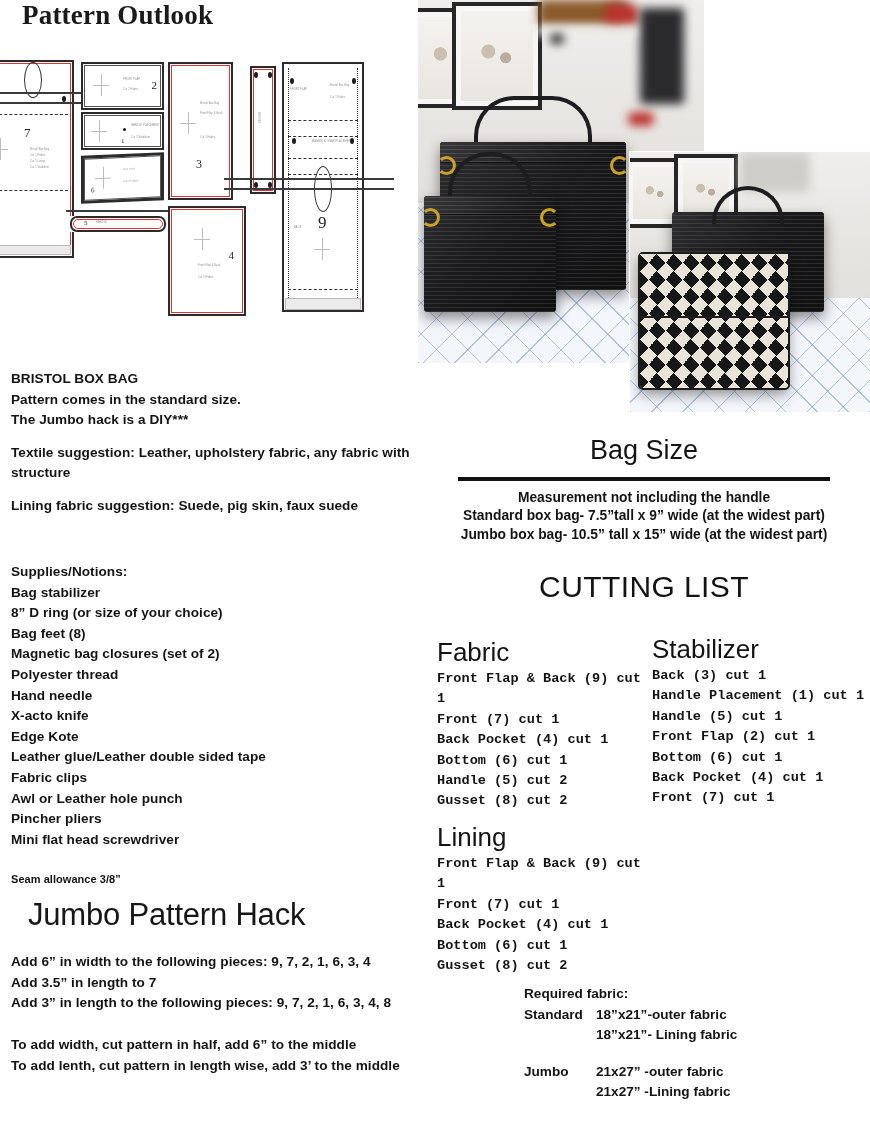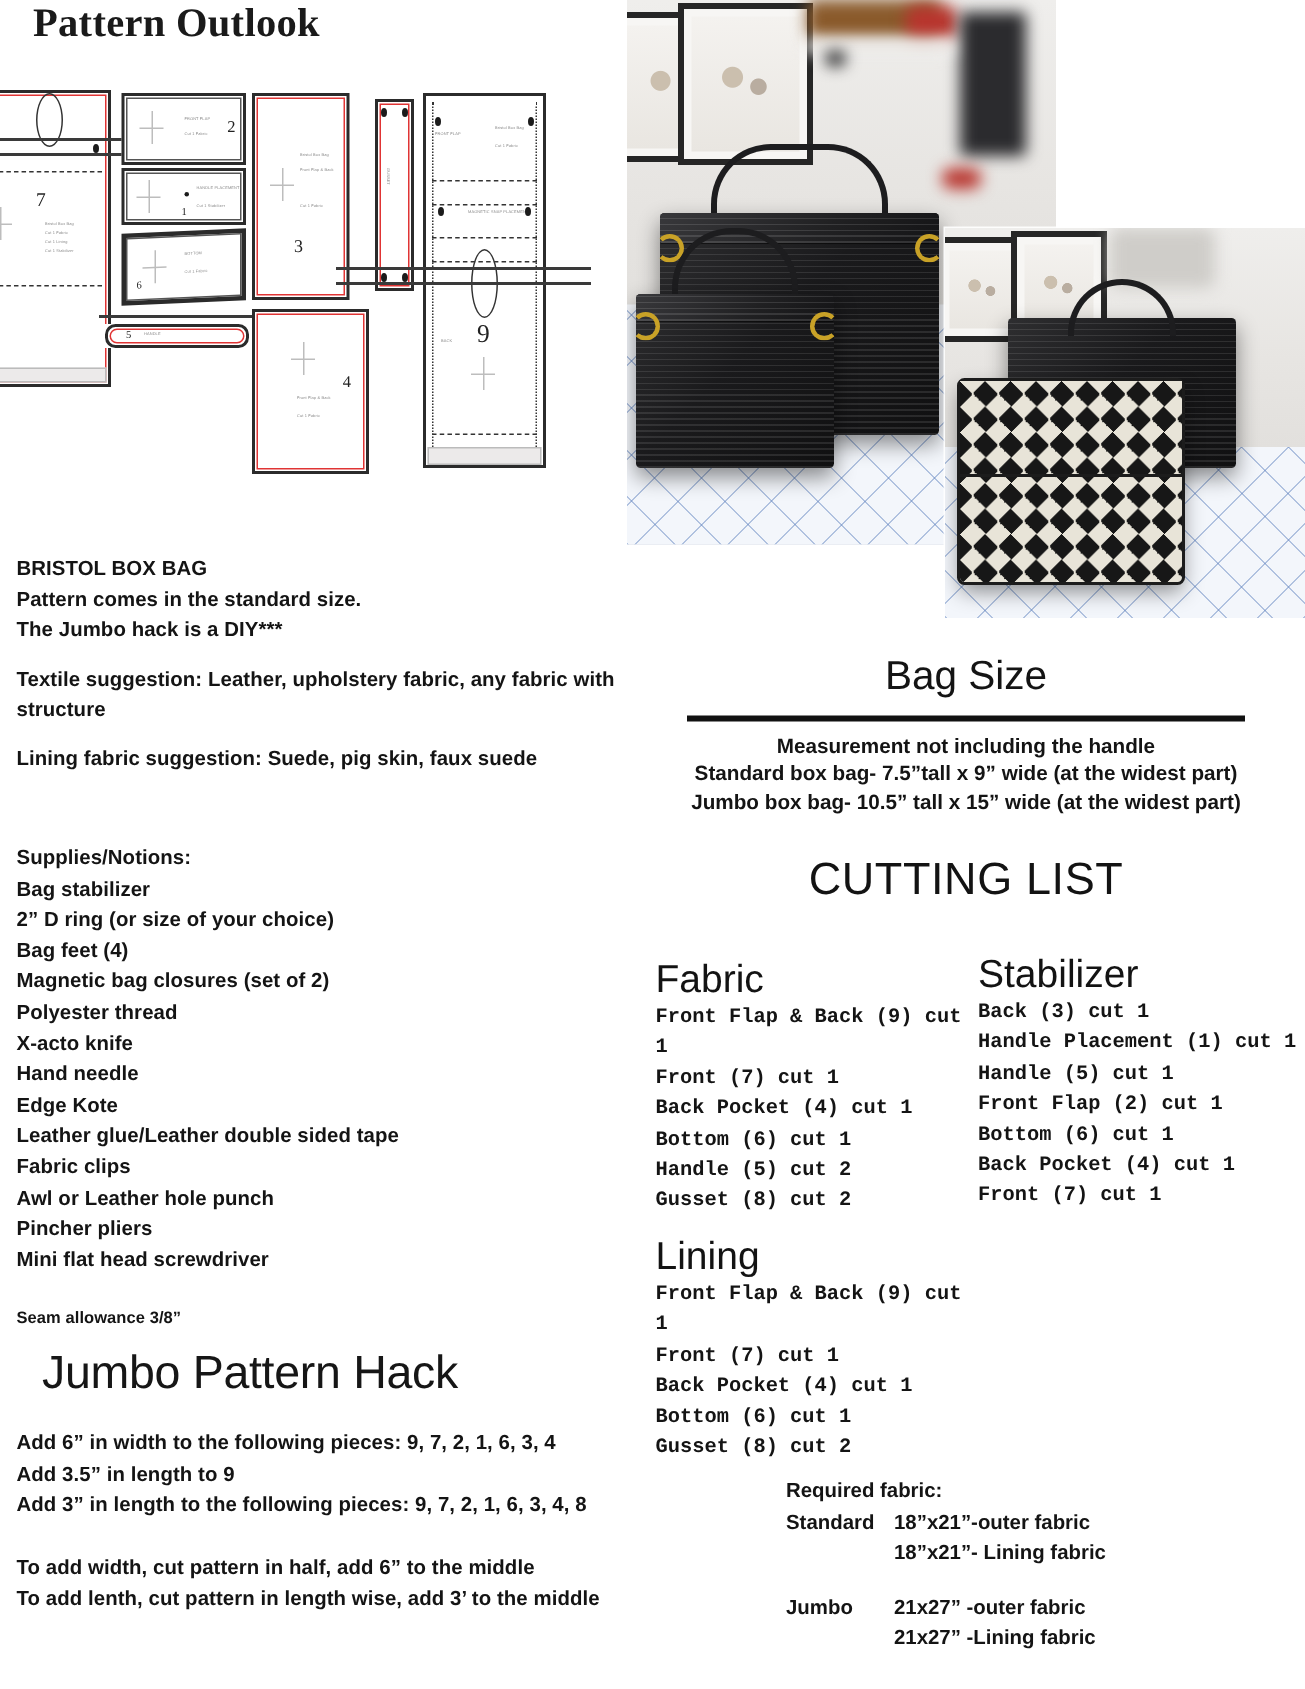--- a/index.html
+++ b/index.html
@@ -333,41 +333,41 @@
   <div>The Jumbo hack is a DIY***</div>
   <span class="sp"></span>
   <div>Textile suggestion: Leather, upholstery fabric, any fabric with structure</div>
   <span class="sp"></span>
   <div>Lining fabric suggestion: Suede, pig skin, faux suede</div>
 </div>
 
 <div class="abs body-text" id="supplies">
   <div>Supplies/Notions:</div>
   <div>Bag stabilizer</div>
-  <div>2” D ring (or size of your choice)</div>
-  <div>Bag feet (4)</div>
+  <div>8” D ring (or size of your choice)</div>
+  <div>Bag feet (8)</div>
   <div>Magnetic bag closures (set of 2)</div>
   <div>Polyester thread</div>
+  <div>Hand needle</div>
   <div>X-acto knife</div>
-  <div>Hand needle</div>
   <div>Edge Kote</div>
   <div>Leather glue/Leather double sided tape</div>
   <div>Fabric clips</div>
   <div>Awl or Leather hole punch</div>
   <div>Pincher pliers</div>
   <div>Mini flat head screwdriver</div>
 </div>
 
 <div class="abs body-text" id="seam-allowance">Seam allowance 3/8”</div>
 
 <div class="abs" id="jumbo-hack-title">Jumbo Pattern Hack</div>
 
 <div class="abs body-text" id="jumbo-adds">
   <div>Add 6” in width to the following pieces: 9, 7, 2, 1, 6, 3, 4</div>
-  <div>Add 3.5” in length to 9</div>
+  <div>Add 3.5” in length to 7</div>
   <div>Add 3” in length to the following pieces: 9, 7, 2, 1, 6, 3, 4, 8</div>
 </div>
 
 <div class="abs body-text" id="jumbo-notes">
   <div>To add width, cut pattern in half, add 6” to the middle</div>
   <div>To add lenth, cut pattern in length wise, add 3’ to the middle</div>
 </div>
 
 <div class="abs" id="bag-size-title">Bag Size</div>
 <div class="abs" id="bag-size-rule"></div>

